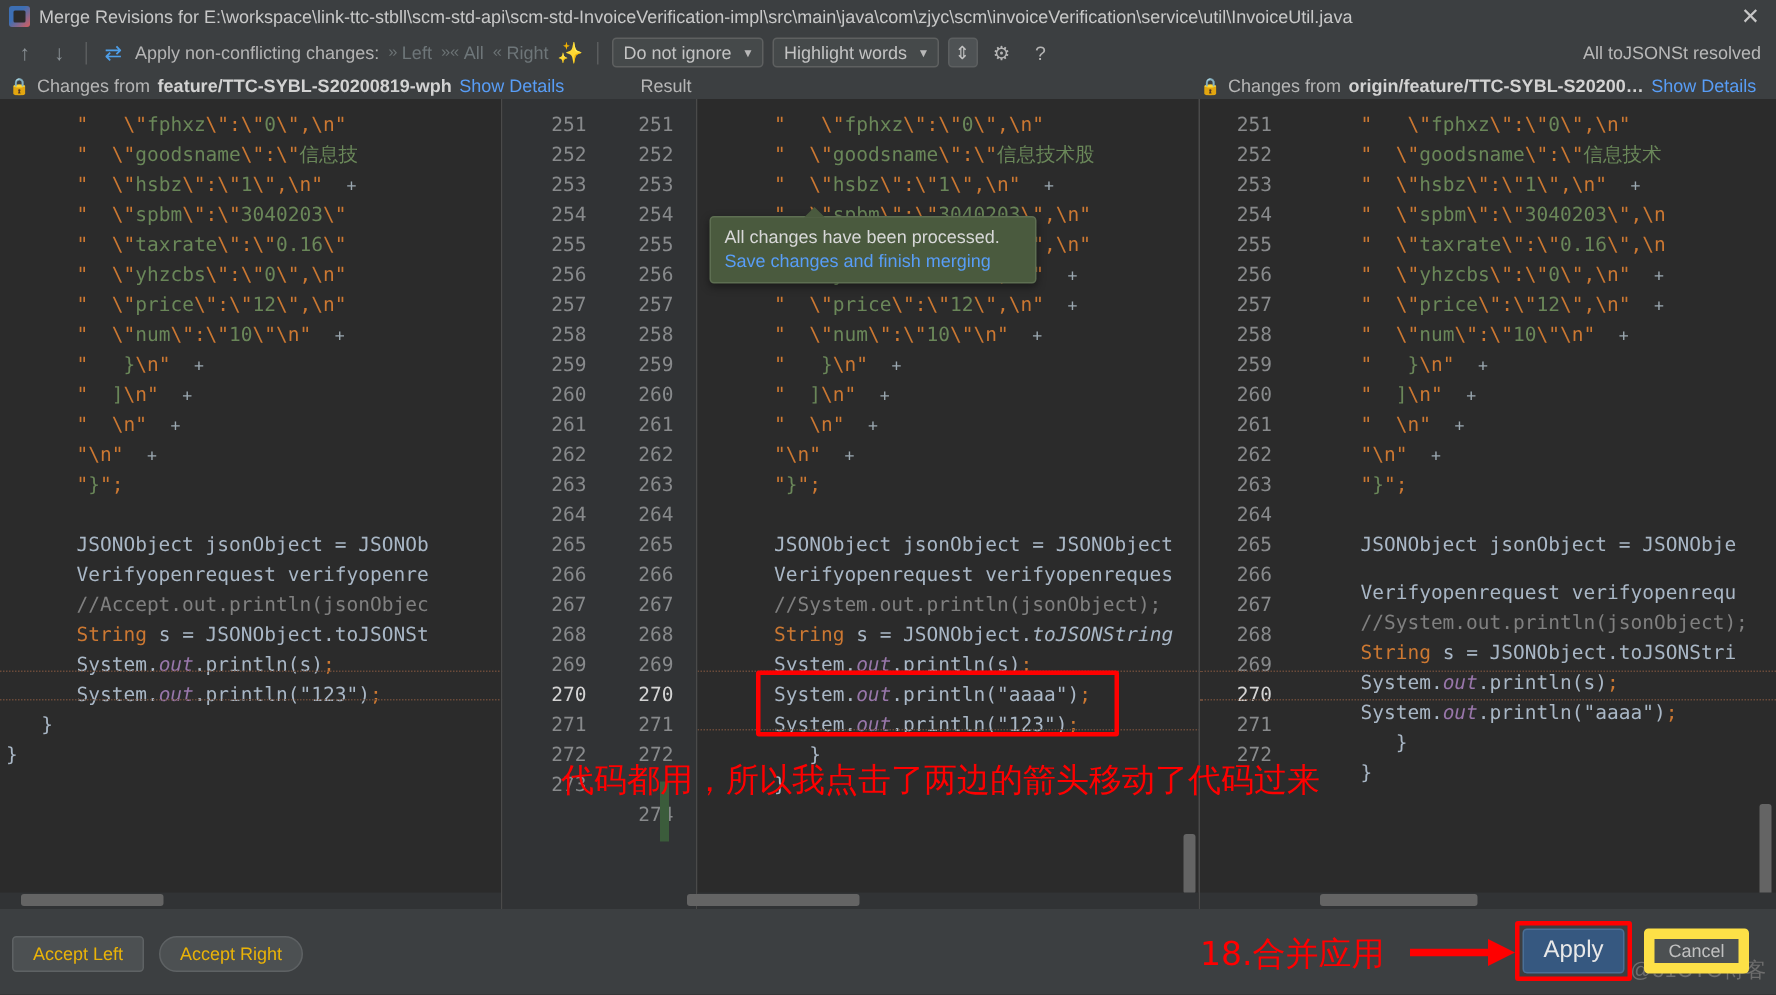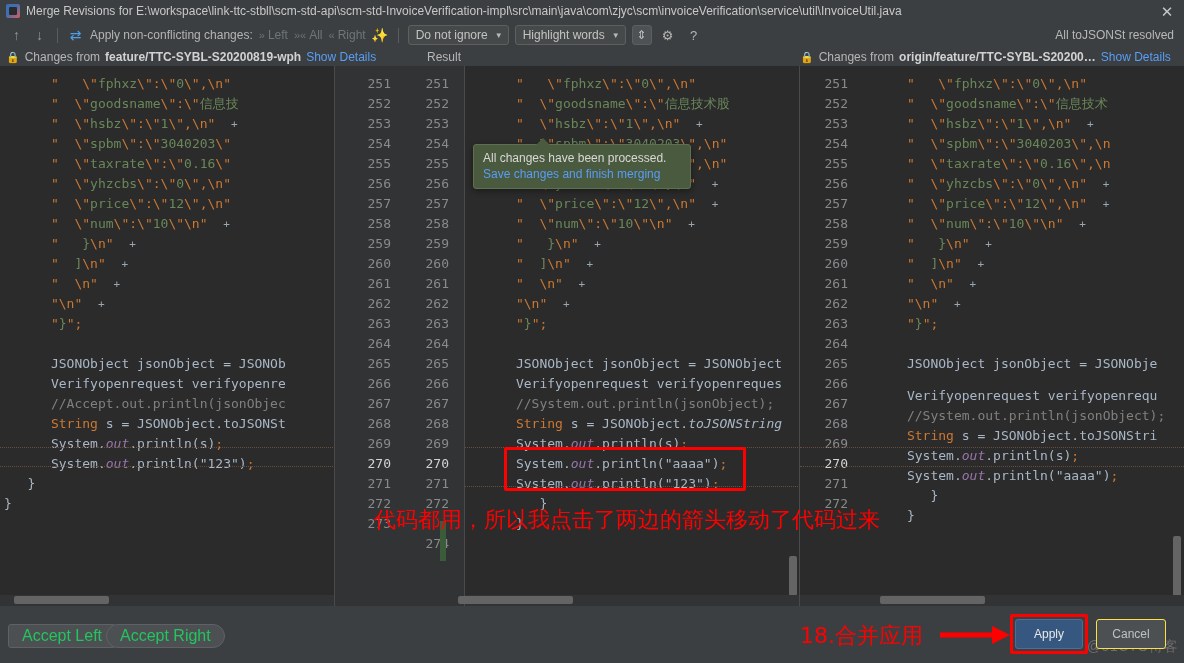--- a/index.html
+++ b/index.html
@@ -155,33 +155,33 @@
     font-family:"DejaVu Sans",sans-serif;white-space:nowrap;z-index:26;
   }
   #red-arrow{position:absolute;left:940px;top:624px;width:70px;height:22px;z-index:26;}
 
   
   #bottombar{
     position:absolute;left:0;top:606px;width:1184px;height:57px;background:#3c3f41;
   }
   .btn{
     height:24px;border:1px solid #5e6264;border-radius:3px;background:#4c5052;
-    color:#22c55e;font-size:16px;padding:0 13px;display:inline-flex;align-items:center;
+    color:#eab308;font-size:12px;padding:0 13px;display:inline-flex;align-items:center;
     justify-content:center;cursor:pointer;white-space:nowrap;
   }
   #accept-left {position:absolute;left:8px;top:18px;}
   #accept-right{position:absolute;left:106px;top:18px;border-radius:12px;}
   #apply-btn{
     position:absolute;left:1015px;top:619px;width:68px;height:30px;
     background:#365880;border:1px solid #4a6f96;border-radius:3px;color:#e8e8e8;
-    font-size:12px;display:flex;align-items:center;justify-content:center;cursor:pointer;z-index:24;
+    font-size:16px;display:flex;align-items:center;justify-content:center;cursor:pointer;z-index:24;
   }
   #cancel-btn{
     position:absolute;left:1096px;top:619px;width:70px;height:30px;
-    background:#4c5052;border:1px solid #fde047;border-radius:3px;color:#c0c0c0;
+    background:#4c5052;border:7px solid #fde047;border-radius:3px;color:#c0c0c0;
     font-size:12px;display:flex;align-items:center;justify-content:center;cursor:pointer;z-index:24;
   }
   #watermark{
     position:absolute;right:6px;top:638px;color:#6d6d6d;font-size:14px;z-index:23;
     letter-spacing:.5px;
   }
 
   
   .hscroll{position:absolute;height:8px;background:#646464;border-radius:2px;}
   .vscroll{position:absolute;width:8px;background:#646464;border-radius:2px;}

